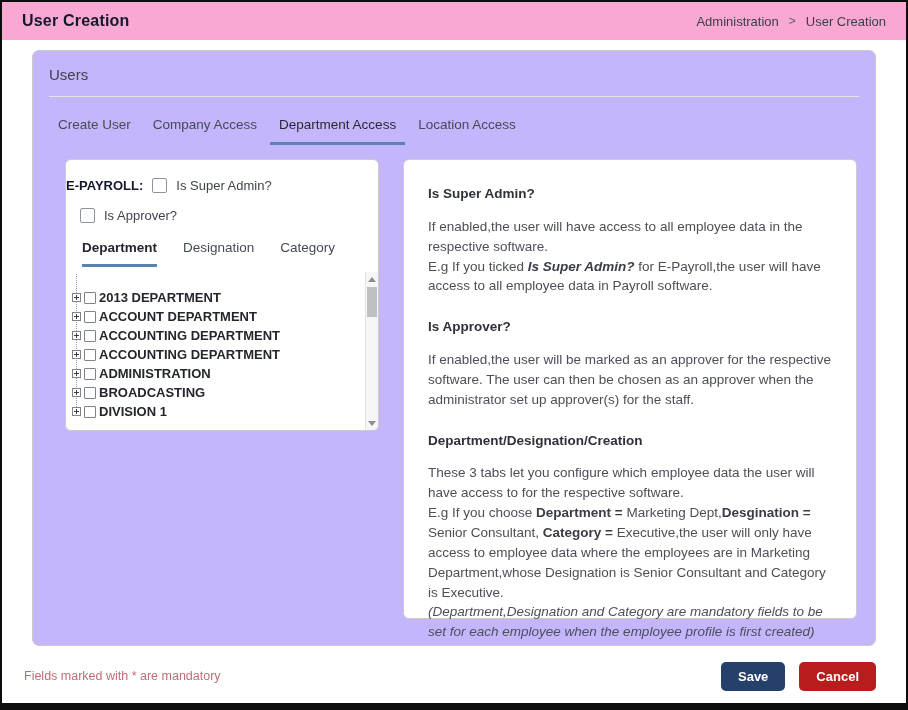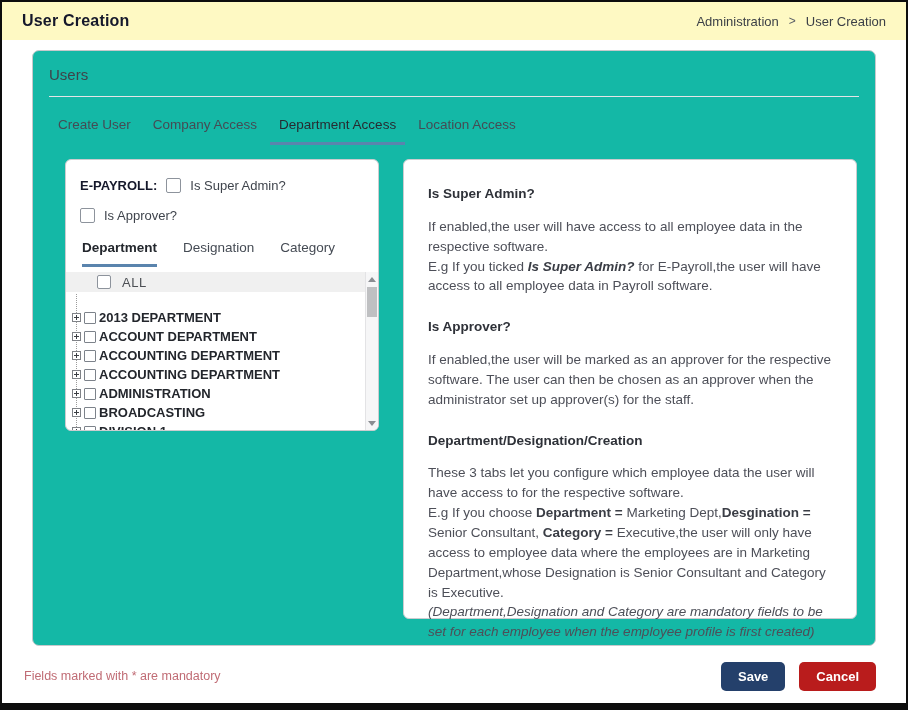--- a/index.html
+++ b/index.html
@@ -12,31 +12,31 @@
     background: #ffffff;
     border: 2px solid #0d0d0d;
     border-bottom-width: 7px;
     overflow: hidden;
   }
 
   
   .page-header {
     position: absolute; top: 0; left: 0; right: 0; height: 38px;
     display: flex; align-items: center; justify-content: space-between;
-    padding: 0 20px; background: #fef9c3;
+    padding: 0 20px; background: #f9a8d4;
   }
   .page-title { font-size: 16px; font-weight: 700; color: #15182b; letter-spacing: .2px; }
   .breadcrumb { display: flex; align-items: center; gap: 10px; font-size: 13px; color: #3b3f46; }
   .crumb-parent { cursor: pointer; }
   .crumb-sep { color: #5a5f66; font-size: 12px; }
 
   
   .main-card {
     position: absolute; left: 30px; top: 48px; width: 844px; height: 596px;
-    background: #14b8a6; border: 1px solid #c7c9cc; border-radius: 7px;
+    background: #c4b5fd; border: 1px solid #c7c9cc; border-radius: 7px;
   }
   .card-title { padding: 15px 16px 0; font-size: 15px; color: #3f434a; }
   .card-divider { margin: 13px 16px 0; border-bottom: 1px solid #e4e4e7; }
 
   
   .tabs-row { display: flex; gap: 4px; margin: 12px 16px 0; }
   .tab {
     padding: 8px 9px 10px; font-size: 13.5px; color: #454b54;
     border-bottom: 3px solid transparent; cursor: pointer; white-space: nowrap;
   }
@@ -45,21 +45,21 @@
   
   .left-panel {
     position: absolute; left: 32px; top: 108px; width: 314px; height: 272px;
     border: 1px solid #cccccf; border-radius: 6px; background: #fff; overflow: hidden;
   }
   .cb { display: inline-block; background: #fff; border: 1px solid #8d939c; border-radius: 2px; flex: none; cursor: pointer; }
   .cb-big { width: 15px; height: 15px; }
   .cb-mid { width: 14px; height: 14px; }
   .cb-small { width: 12px; height: 12px; border-color: #7c828a; border-radius: 1px; }
 
-  .payroll-row { position: absolute; top: 18px; left: 14px; display: flex; align-items: center; gap: 9px; }
+  .payroll-row { position: absolute; top: 18px; left: 0; display: flex; align-items: center; gap: 9px; }
   .software-label { font-size: 13px; font-weight: 700; color: #15182b; }
   .cb-label { font-size: 13px; color: #3f444c; }
   .approver-row { position: absolute; top: 48px; left: 14px; display: flex; align-items: center; gap: 9px; }
 
   .inner-tabs { position: absolute; top: 80px; left: 16px; display: flex; gap: 26px; }
   .inner-tab { font-size: 13.5px; color: #454b54; padding-bottom: 9px; border-bottom: 3px solid transparent; cursor: pointer; }
   .inner-tab.active { font-weight: 700; color: #23272d; border-bottom-color: #5a84ad; }
 
   .tree { position: absolute; top: 112px; left: 0; right: 0; bottom: 0; }
   .all-row {
@@ -142,24 +142,20 @@
         <span class="cb-label">Is Approver?</span>
       </div>
 
       <div class="inner-tabs">
         <div class="inner-tab active">Department</div>
         <div class="inner-tab">Designation</div>
         <div class="inner-tab">Category</div>
       </div>
 
       <div class="tree">
-        <div class="all-row">
-          <span class="cb cb-mid"></span>
-          <span class="all-label">ALL</span>
-        </div>
         <div class="tree-rows">
           <div class="tree-vline"></div>
 
           <div class="tree-row">
             <span class="twisty"></span>
             <span class="cb cb-small"></span>
             <span class="tree-label">2013 DEPARTMENT</span>
           </div>
           <div class="tree-row">
             <span class="twisty"></span>

